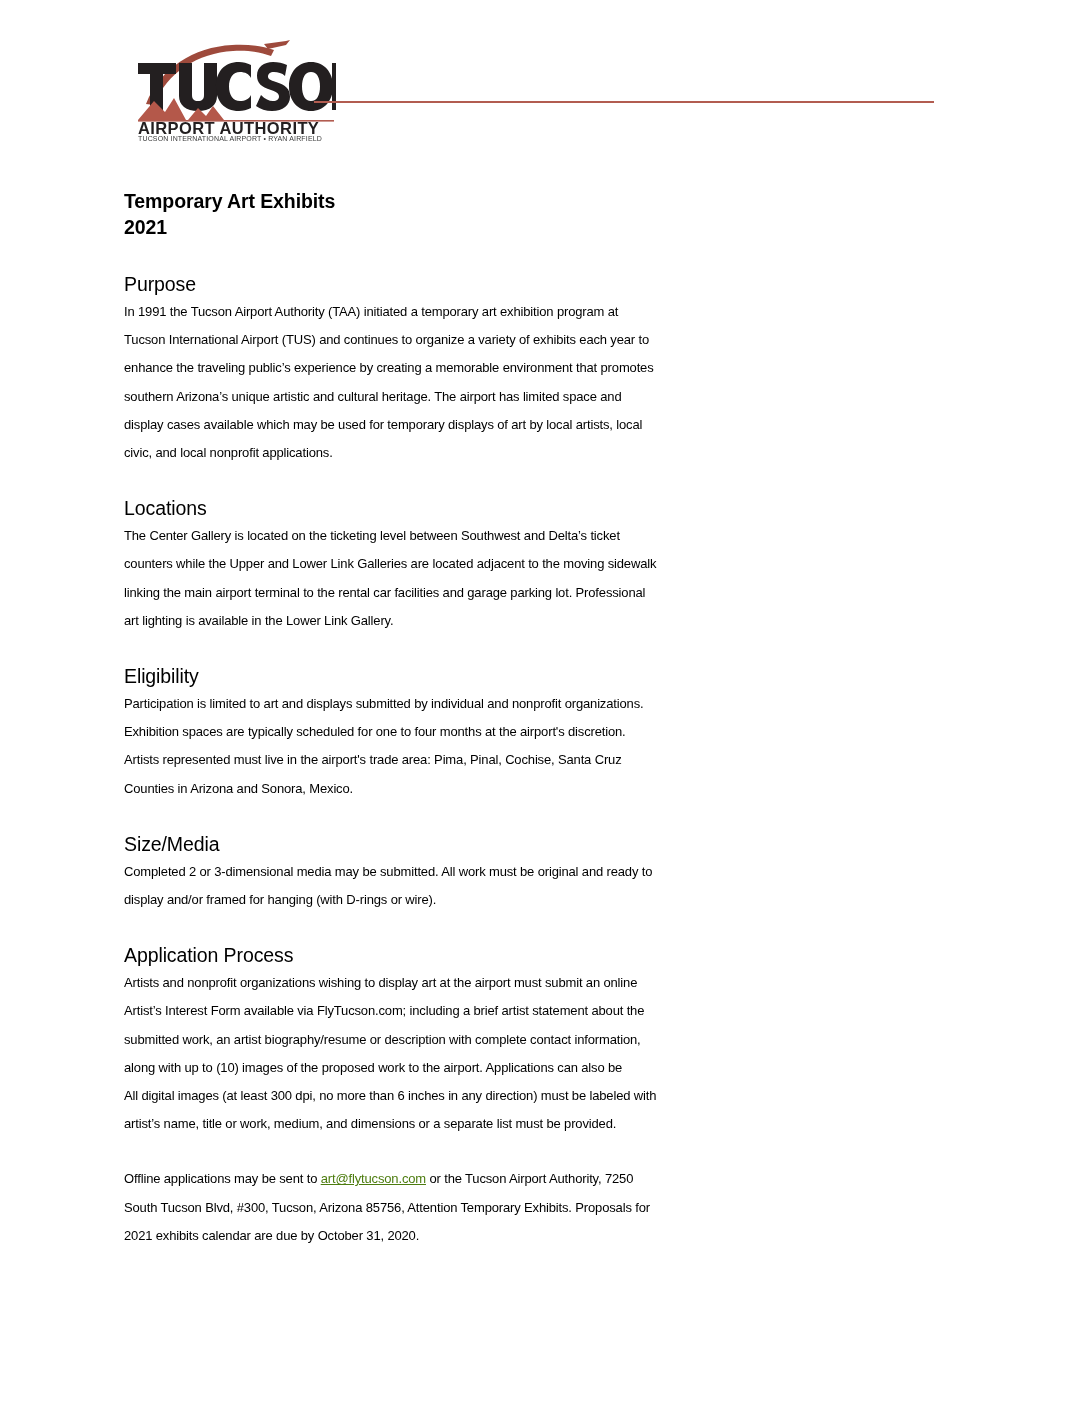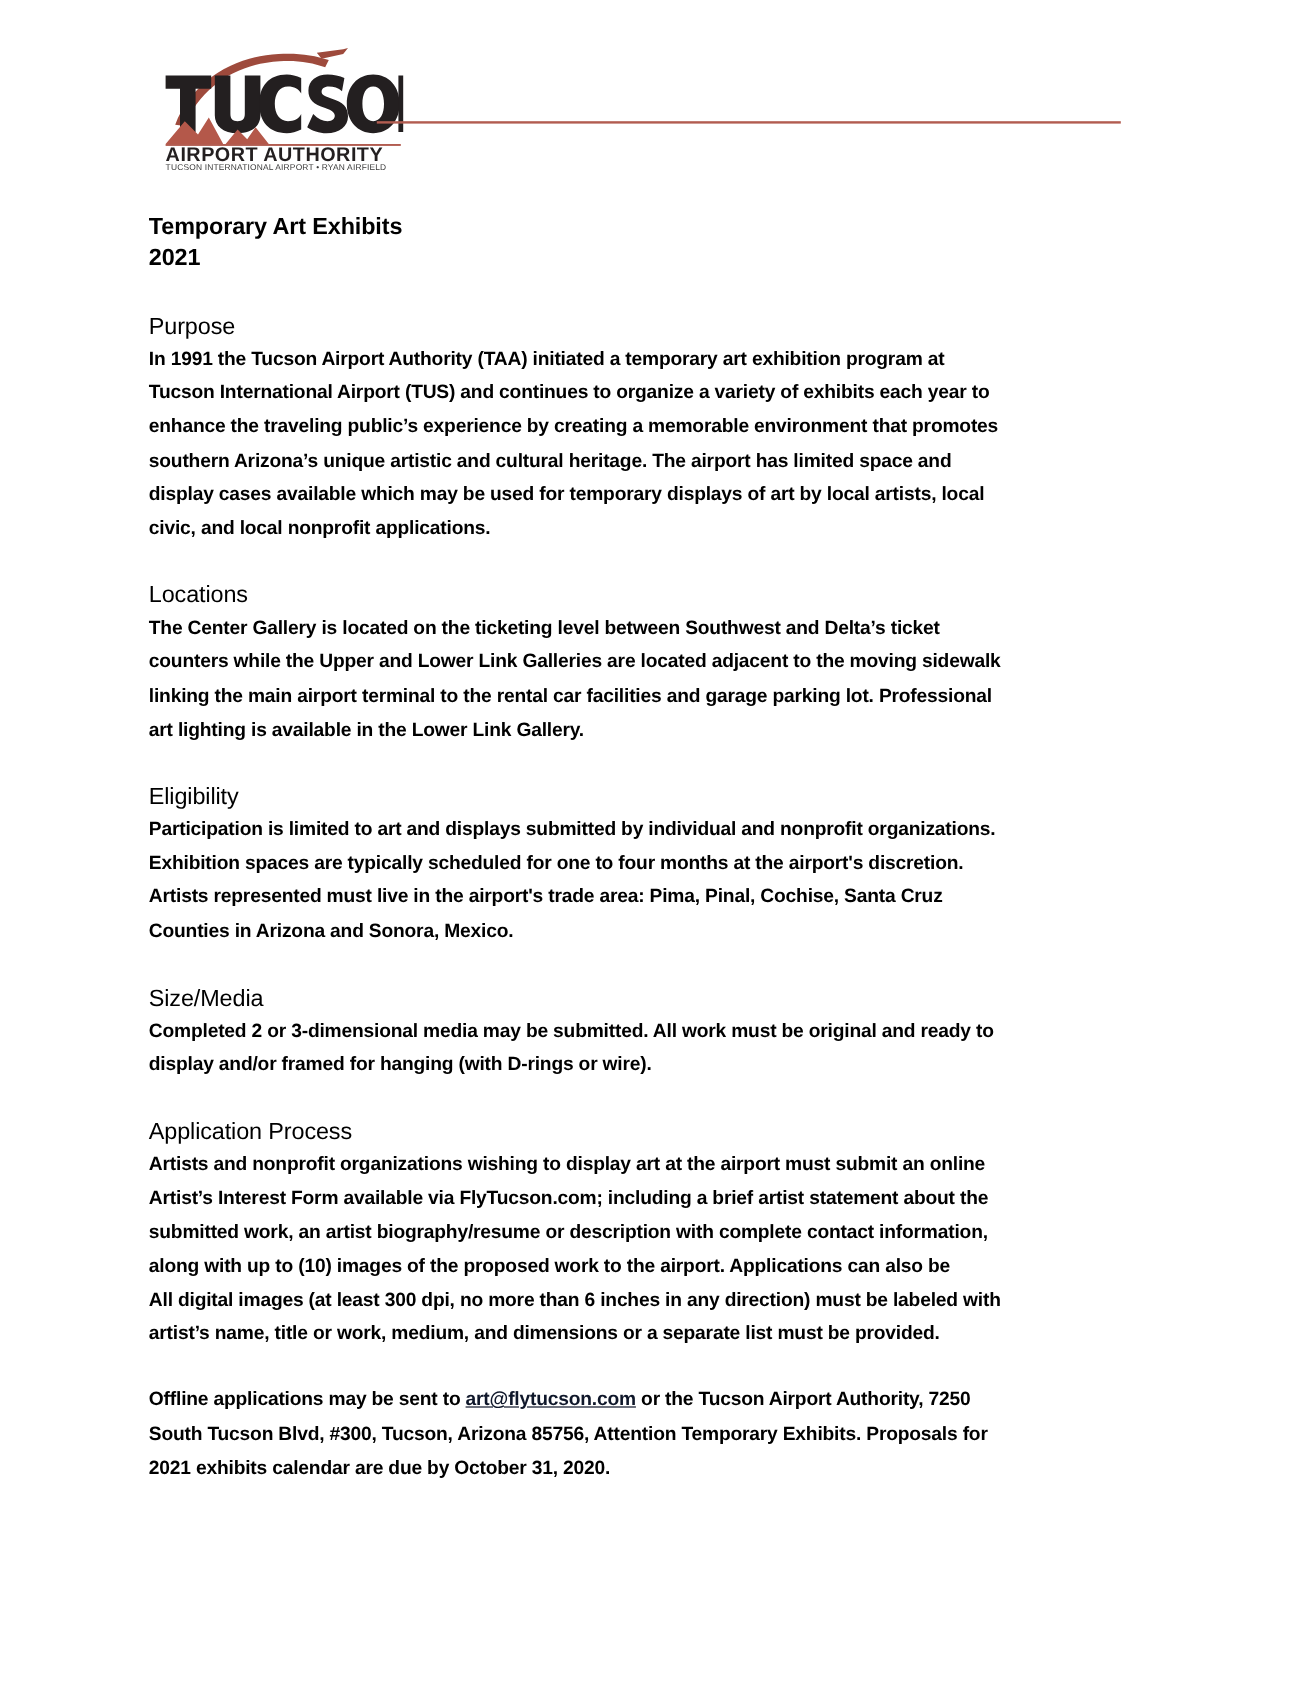--- a/index.html
+++ b/index.html
@@ -52,21 +52,21 @@
     top: 101px;
     width: 620px;
     height: 2px;
     background: #b25c50;
   }
 
   
   .doc {
     position: absolute;
     left: 124px;
-    top: 176px;
+    top: 188px;
     width: 840px;
   }
 
   .title-block {
     margin: 0 0 30px 0;
   }
 
   .doc-title,
   .doc-year {
     font-size: 19.5px;
@@ -83,35 +83,35 @@
 
   .section-heading {
     font-size: 19.5px;
     font-weight: normal;
     line-height: 28px;
     letter-spacing: -0.1px;
     margin: 0;
   }
 
   .section-body {
-    font-size: 16px;
-    font-weight: bold;
+    font-size: 13px;
+    font-weight: normal;
     line-height: 28.2px;
     letter-spacing: -0.15px;
     margin: 0;
     text-align: left;
   }
 
   .section-body .ln {
     display: block;
     white-space: nowrap;
   }
 
   .maillink {
-    color: #0f172a;
+    color: #4d7c0f;
     text-decoration: underline;
   }
 </style>
 </head>
 <body>
 
 <div class="page">
 
   <div class="header">
 

